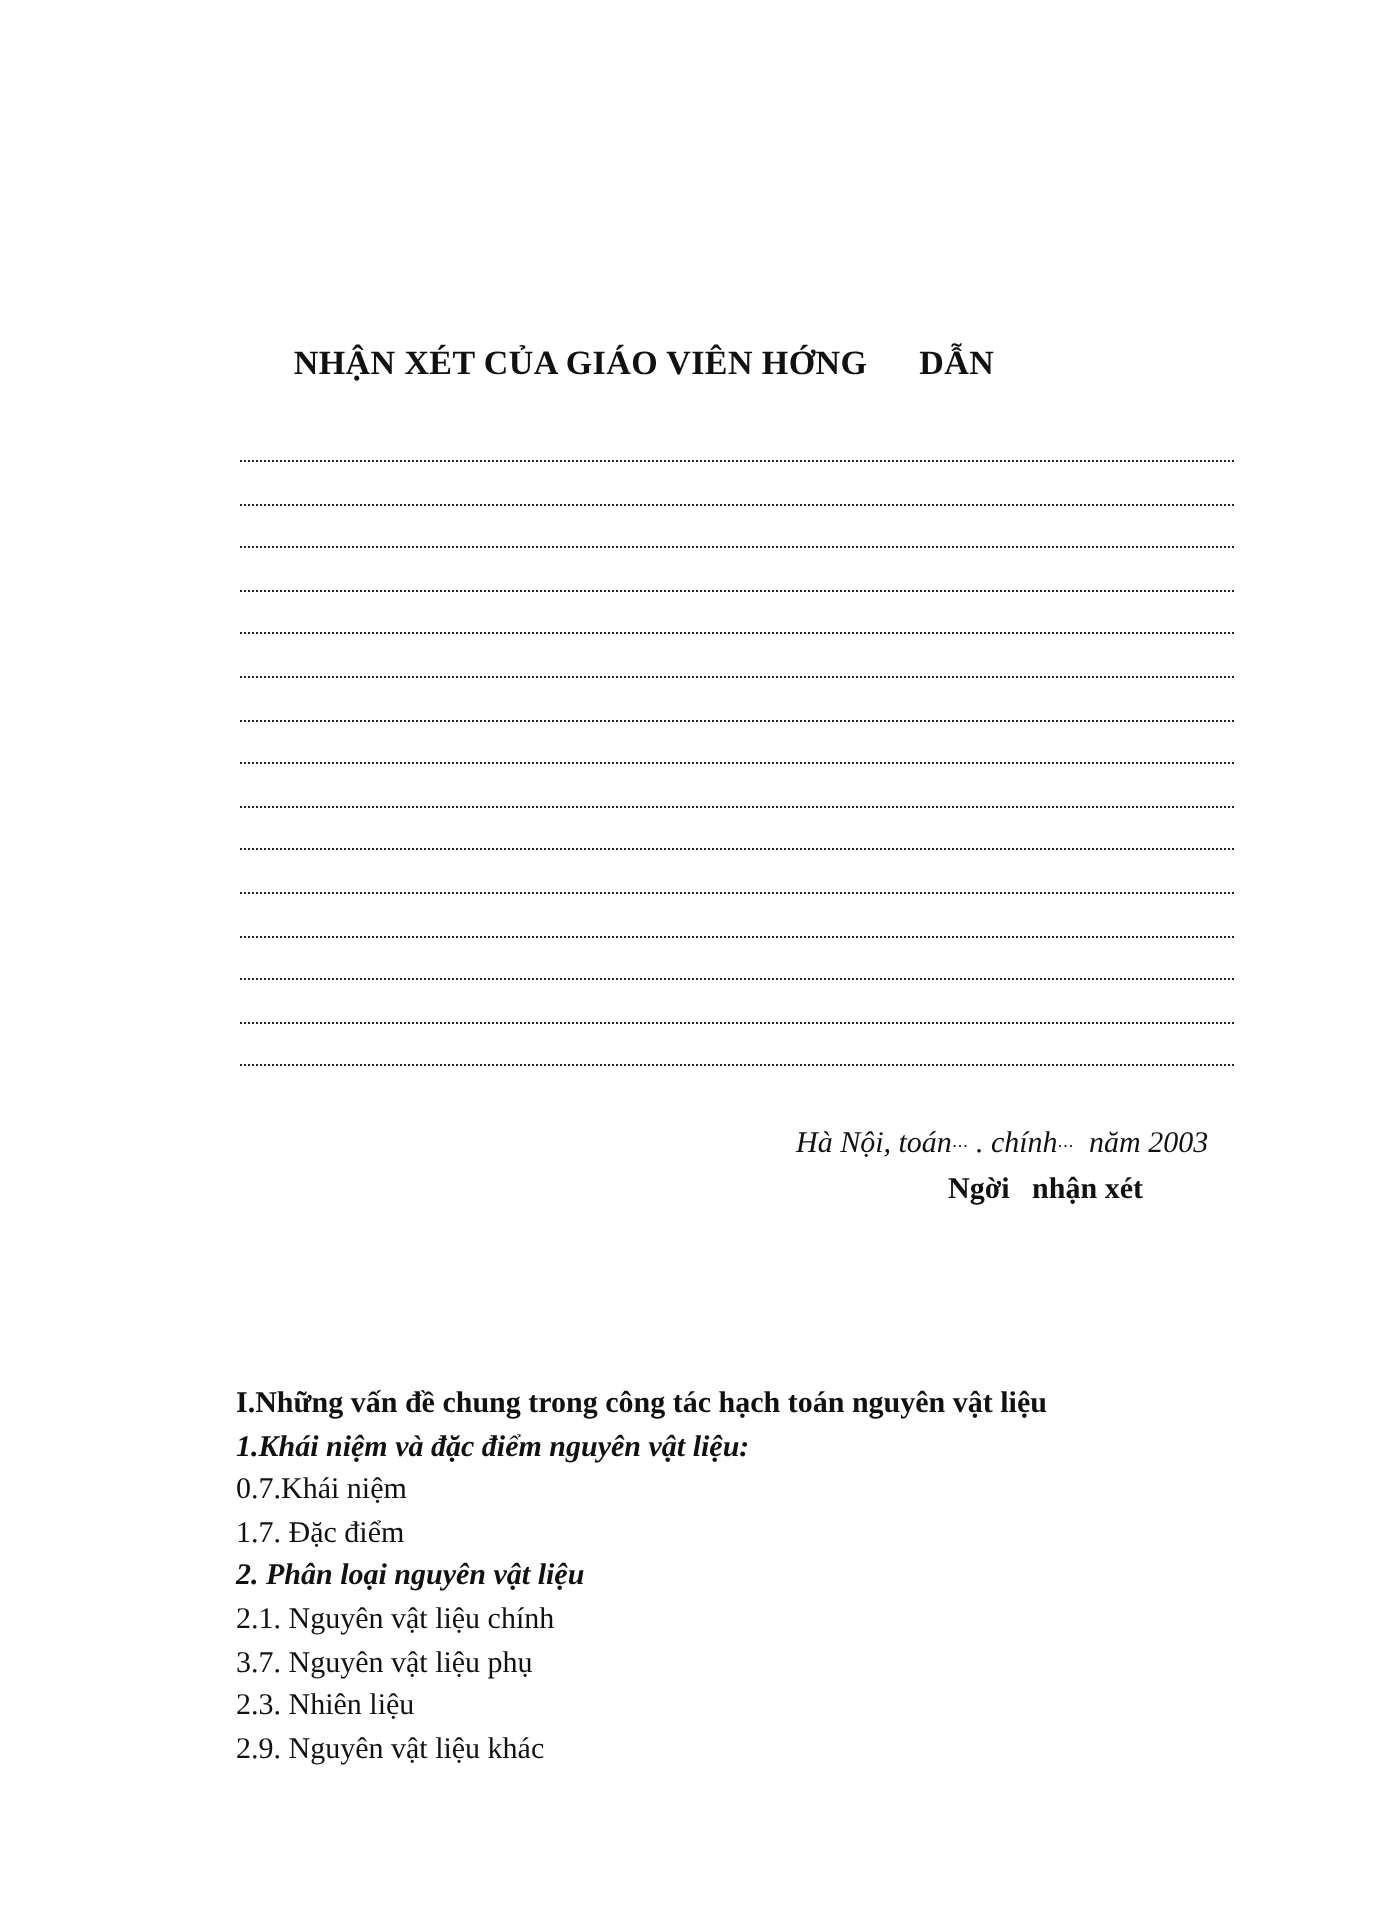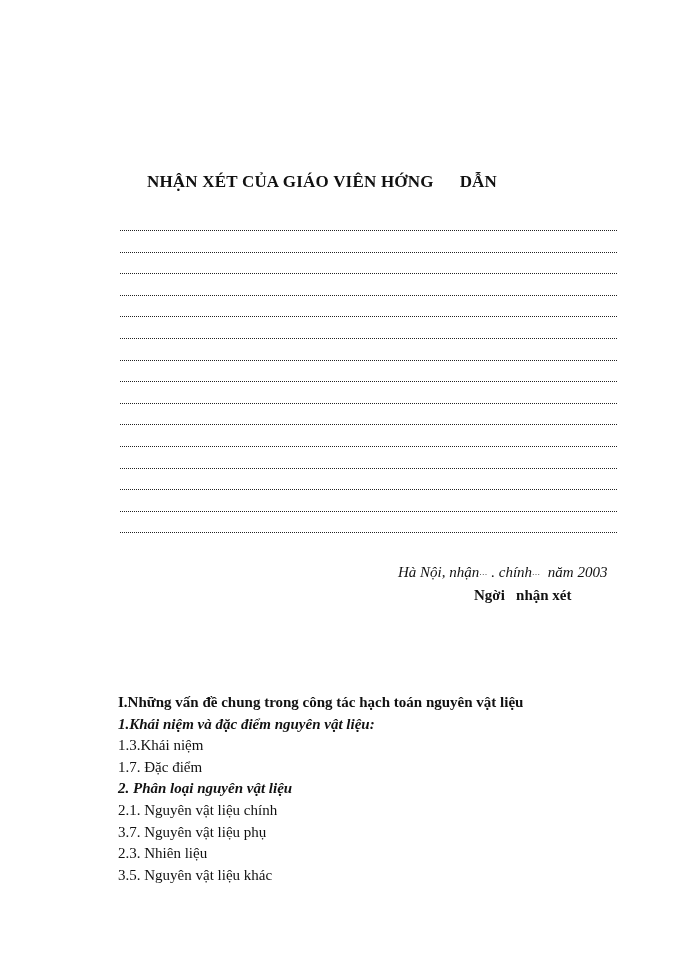--- a/index.html
+++ b/index.html
@@ -90,27 +90,27 @@
     <div class="dotted-line"></div>
     <div class="dotted-line"></div>
     <div class="dotted-line"></div>
     <div class="dotted-line"></div>
     <div class="dotted-line"></div>
     <div class="dotted-line"></div>
     <div class="dotted-line"></div>
     <div class="dotted-line"></div>
   </div>
 
-<div class="signature-date"><span>Hà Nội, nhận</span><span class="dots">···</span><span> . chính</span><span class="dots">···</span><span>  năm 2003</span></div>
+<div class="signature-date"><span>Hà Nội, toán</span><span class="dots">···</span><span> . chính</span><span class="dots">···</span><span>  năm 2003</span></div>
 
 <div class="signature-label">Ngời   nhận xét</div>
 
 <div class="outline" id="outline">
     <div class="outline-item level-1">I.Những vấn đề chung trong công tác hạch toán nguyên vật liệu</div>
     <div class="outline-item level-2h">1.Khái niệm và đặc điểm nguyên vật liệu:</div>
-    <div class="outline-item level-3">1.3.Khái niệm</div>
+    <div class="outline-item level-3">0.7.Khái niệm</div>
     <div class="outline-item level-3">1.7. Đặc điểm</div>
     <div class="outline-item level-2h">2. Phân loại nguyên vật liệu</div>
     <div class="outline-item level-3">2.1. Nguyên vật liệu chính</div>
     <div class="outline-item level-3">3.7. Nguyên vật liệu phụ</div>
     <div class="outline-item level-3">2.3. Nhiên liệu</div>
-    <div class="outline-item level-3">3.5. Nguyên vật liệu khác</div>
+    <div class="outline-item level-3">2.9. Nguyên vật liệu khác</div>
   </div>
 
 </body></html>

